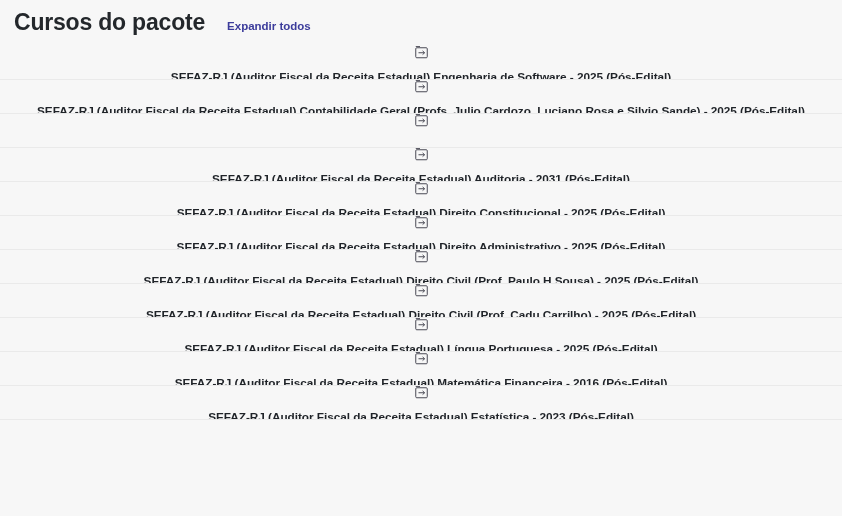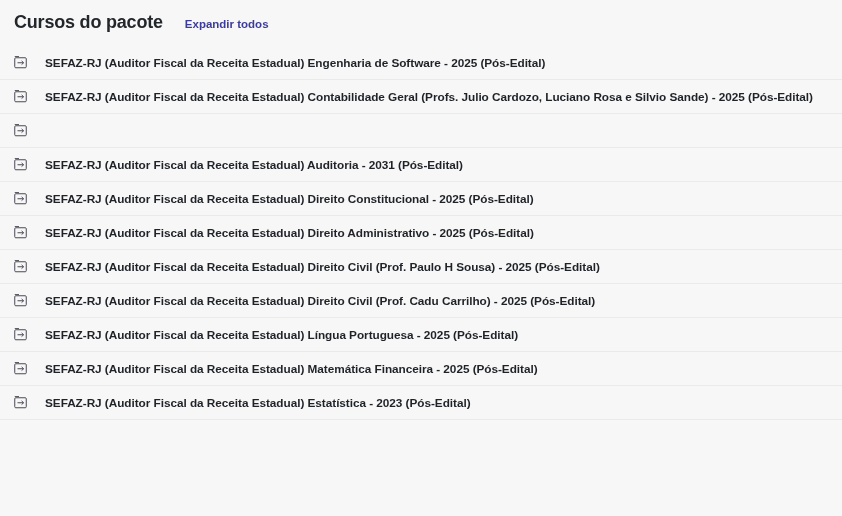--- a/index.html
+++ b/index.html
@@ -21,21 +21,21 @@
     background: #f7f7f7;
     box-sizing: border-box;
   }
   .header {
     display: flex;
     align-items: baseline;
     padding: 8px 0 0 14px;
     gap: 22px;
   }
   .page-title {
-    font-size: 18px;
+    font-size: 23px;
     font-weight: bold;
     color: #23272b;
     letter-spacing: -0.2px;
     margin: 0;
     line-height: 28px;
   }
   .expand-all {
     font-size: 11.5px;
     color: #3c3c9b;
     font-weight: bold;
@@ -44,27 +44,28 @@
     line-height: 16px;
   }
   .course-list {
     margin: 10px 0 0 0;
     padding: 0;
     list-style: none;
   }
   .course-row {
     display: flex;
     align-items: center;
-    gap: 18px;
+    gap: 11px;
     height: 34px;
     padding: 0 14px;
     border-bottom: 1px solid #eaeaea;
     box-sizing: border-box;
     cursor: pointer;
     background: #f7f7f7;
+    flex-direction: column;
   }
   .expand-icon {
     flex: 0 0 auto;
     width: 13px;
     height: 13px;
     position: relative;
     display: inline-block;
   }
   .expand-icon svg {
     display: block;
@@ -202,21 +203,21 @@
 
   <li class="course-row">
     <span class="expand-icon">
       <svg width="13" height="13" viewBox="0 0 13 13" xmlns="http://www.w3.org/2000/svg">
         <rect x="0.75" y="1.75" width="11.5" height="10" rx="1" fill="none" stroke="#4a4a55" stroke-width="1"></rect>
         <line x1="3.5" y1="6.75" x2="9.5" y2="6.75" stroke="#4a4a55" stroke-width="1"></line>
         <polyline points="7.6,4.9 9.6,6.75 7.6,8.6" fill="none" stroke="#4a4a55" stroke-width="1"></polyline>
         <line x1="0.75" y1="0.4" x2="5" y2="0.4" stroke="#4a4a55" stroke-width="1"></line>
       </svg>
     </span>
-    <span class="course-title">SEFAZ-RJ (Auditor Fiscal da Receita Estadual) Matemática Financeira - 2025 (Pós-Edital)</span>
+    <span class="course-title">SEFAZ-RJ (Auditor Fiscal da Receita Estadual) Matemática Financeira - 2016 (Pós-Edital)</span>
   </li>
 
   <li class="course-row">
     <span class="expand-icon">
       <svg width="13" height="13" viewBox="0 0 13 13" xmlns="http://www.w3.org/2000/svg">
         <rect x="0.75" y="1.75" width="11.5" height="10" rx="1" fill="none" stroke="#4a4a55" stroke-width="1"></rect>
         <line x1="3.5" y1="6.75" x2="9.5" y2="6.75" stroke="#4a4a55" stroke-width="1"></line>
         <polyline points="7.6,4.9 9.6,6.75 7.6,8.6" fill="none" stroke="#4a4a55" stroke-width="1"></polyline>
         <line x1="0.75" y1="0.4" x2="5" y2="0.4" stroke="#4a4a55" stroke-width="1"></line>
       </svg>

